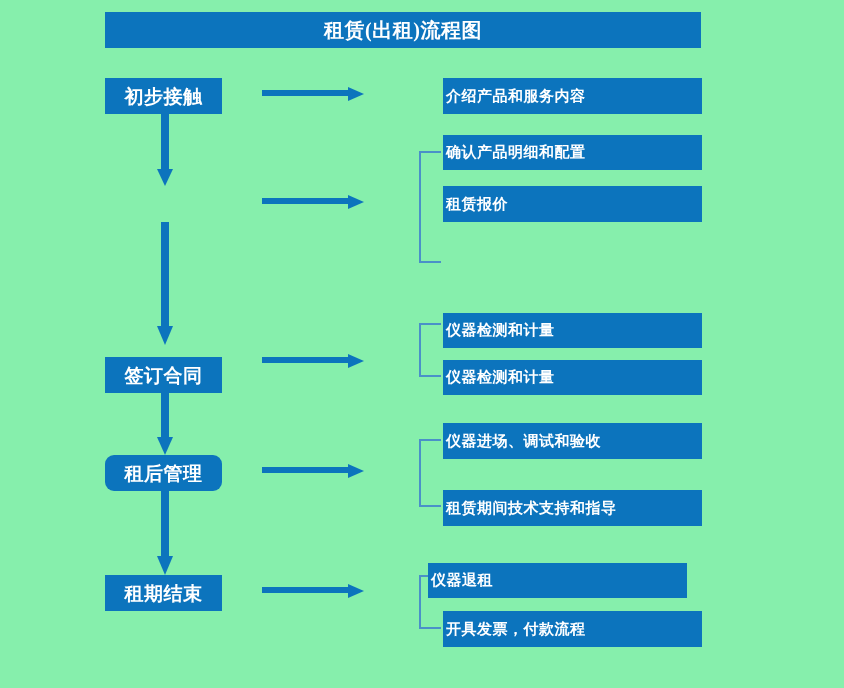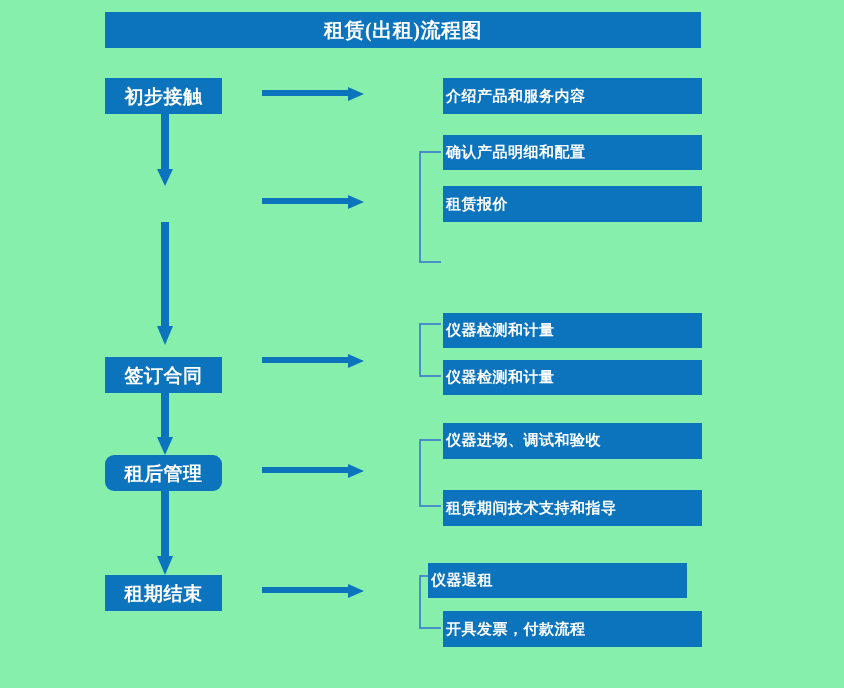--- a/index.html
+++ b/index.html
@@ -161,21 +161,21 @@
 
   <div class="box detail-box" style="left:443px; top:186px; width:259px; height:36px;">租赁报价</div>
 
   <div class="box detail-box" style="left:443px; top:135px; width:259px; height:35px;">确认产品明细和配置</div>
 
 
   <div class="box detail-box" style="left:443px; top:313px; width:259px; height:35px;">仪器检测和计量</div>
 
   <div class="box detail-box" style="left:443px; top:360px; width:259px; height:35px;">仪器检测和计量</div>
 
-  <div class="box detail-box" style="left:443px; top:423px; width:259px; height:36px;font-family:Liberation Mono, monospace;">仪器进场、调试和验收</div>
+  <div class="box detail-box" style="left:443px; top:423px; width:259px; height:36px;">仪器进场、调试和验收</div>
 
   <div class="box detail-box" style="left:443px; top:490px; width:259px; height:36px;">租赁期间技术支持和指导</div>
 
   <div class="box detail-box" style="left:428px; top:563px; width:259px; height:35px;">仪器退租</div>
 
   <div class="box detail-box" style="left:443px; top:611px; width:259px; height:36px;">开具发票，付款流程</div>
 
 </div>
 
 </body></html>

